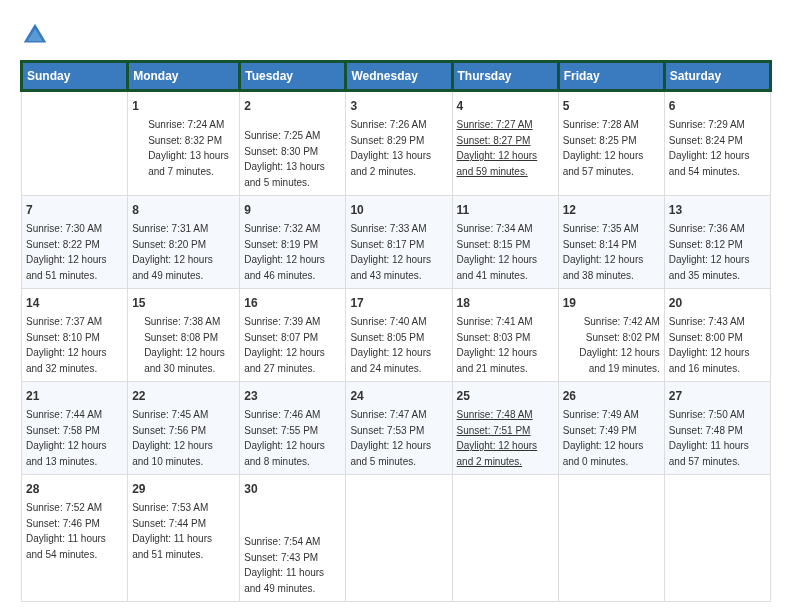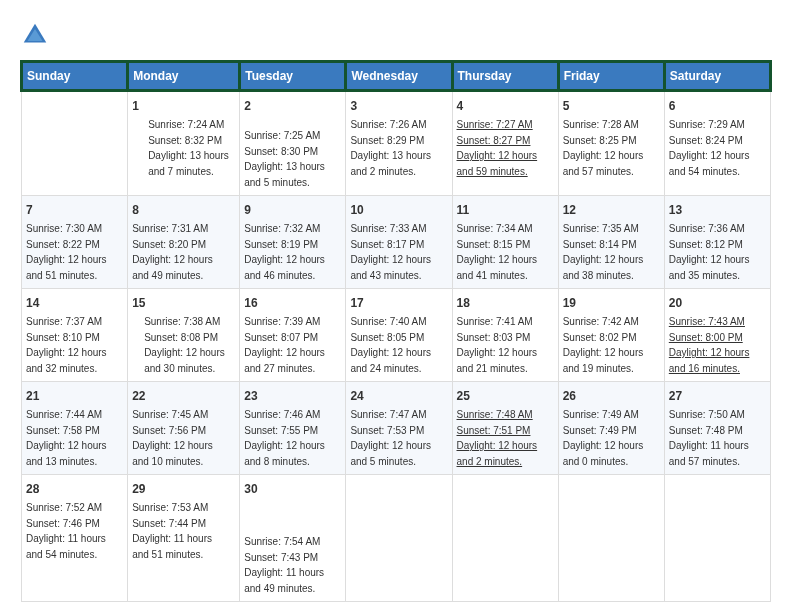--- a/index.html
+++ b/index.html
@@ -248,28 +248,28 @@
         </td>
         <td>
           <span class="day-number">18</span>
           <div class="cell-content" style="white-space: pre-line;">Sunrise: 7:41 AM
 Sunset: 8:03 PM
 Daylight: 12 hours
 and 21 minutes.</div>
         </td>
         <td>
           <span class="day-number">19</span>
-          <div class="cell-content" style="white-space: pre-line;">Sunrise: 7:42 AM
+          <div class="cell-content" style="white-space: pre-line; text-align: right;">Sunrise: 7:42 AM
 Sunset: 8:02 PM
 Daylight: 12 hours
 and 19 minutes.</div>
         </td>
         <td>
           <span class="day-number">20</span>
-          <div class="cell-content" style="white-space: pre-line; text-decoration: underline;">Sunrise: 7:43 AM
+          <div class="cell-content" style="white-space: pre-line;">Sunrise: 7:43 AM
 Sunset: 8:00 PM
 Daylight: 12 hours
 and 16 minutes.</div>
         </td>
       </tr>
       <tr>
         <td>
           <span class="day-number">21</span>
           <div class="cell-content" style="white-space: pre-line;">Sunrise: 7:44 AM
 Sunset: 7:58 PM

